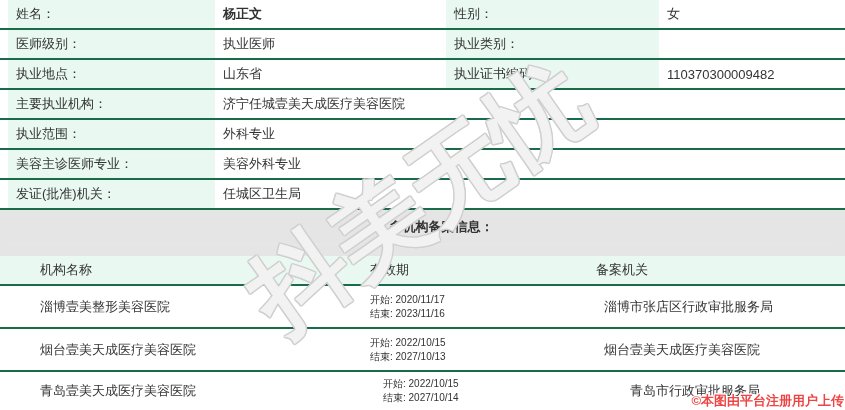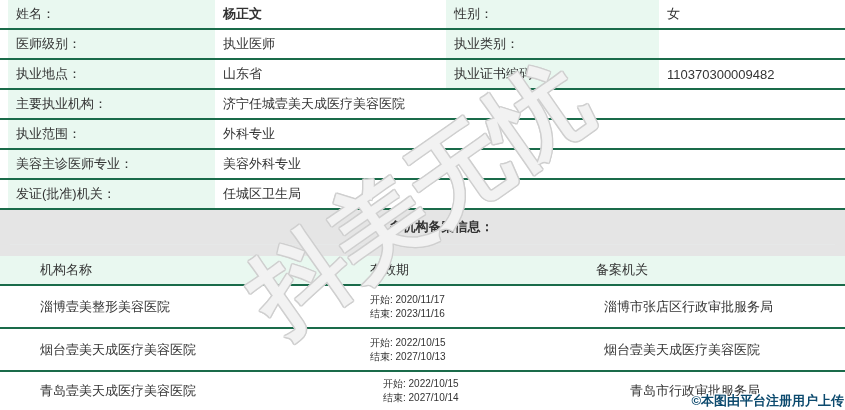--- a/index.html
+++ b/index.html
@@ -101,21 +101,21 @@
     pointer-events: none;
     z-index: 5;
   }
 
   
   .copyright {
     position: absolute;
     right: 1px; bottom: 0;
     font-size: 13px;
     font-weight: bold;
-    color: #0c4a6e;
+    color: #ef4444;
     text-shadow:
       1px 0 #ffffff, -1px 0 #ffffff,
       0 1px #ffffff, 0 -1px #ffffff,
       1px 1px #ffffff, -1px -1px #ffffff,
       1px -1px #ffffff, -1px 1px #ffffff;
     z-index: 6;
     white-space: nowrap;
   }
 </style>
 </head>

